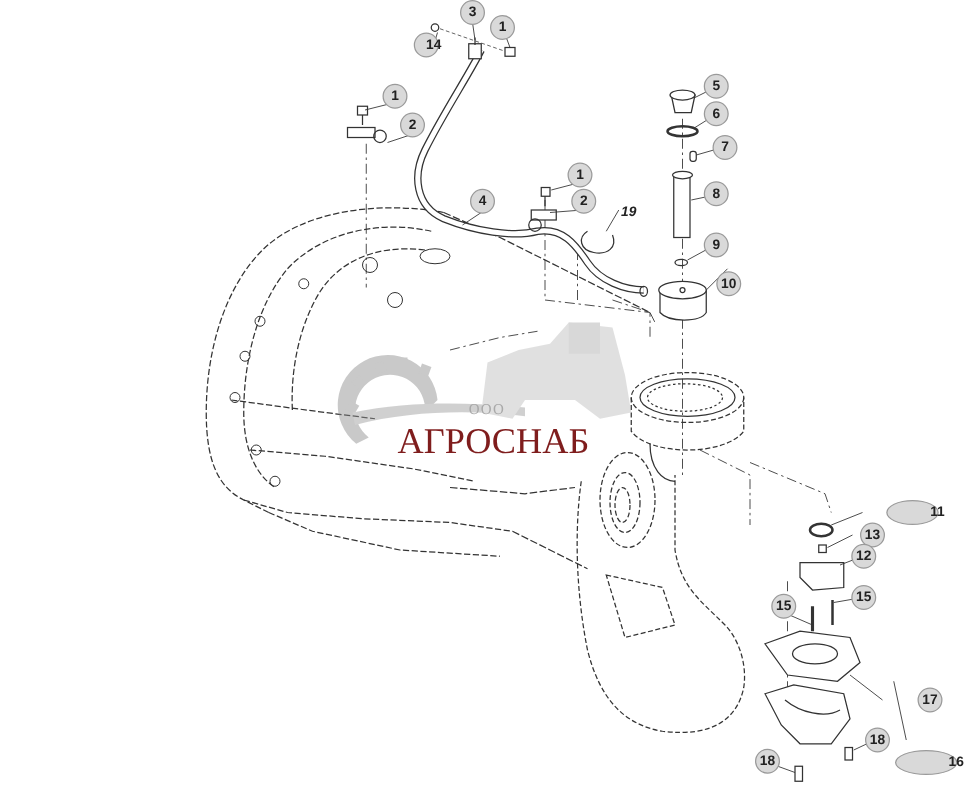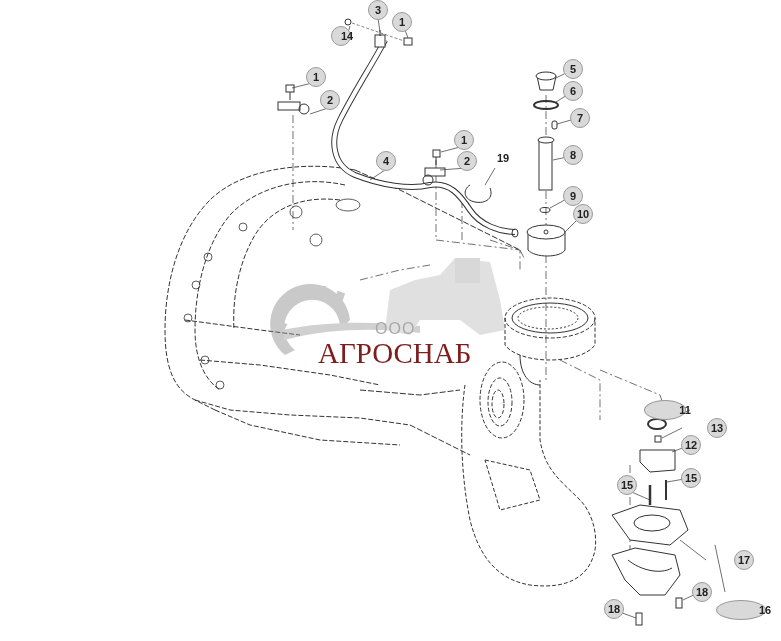--- a/index.html
+++ b/index.html
@@ -1,20 +1,20 @@
 <!DOCTYPE html>
 <html><head>
   <meta charset="utf-8">
   <style>
     html, body { margin: 0; padding: 0; background: #ffffff; }
     body { width: 781px; height: 641px; overflow: hidden; position: relative; font-family: "Liberation Sans", sans-serif; }
     #diagram { position: absolute; left: 0; top: 0; width: 781px; height: 641px; }
     .callout { position: absolute; width: 20px; height: 20px; border-radius: 50%; background: #d9d9d9; border: 1px solid #9a9a9a; box-sizing: border-box; display: flex; align-items: center; justify-content: center; font-size: 11px; font-weight: bold; color: #222; cursor: pointer; }
     .callout.plain { background: transparent; border: none; }
-    .wm-ooo { position: absolute; left: 375px; top: 320px; font-family: Liberation Sans, sans-serif; font-size: 16px; color: #a9a9a9; letter-spacing: 1px; }
+    .wm-ooo { position: absolute; left: 375px; top: 320px; font-family: Liberation Serif, serif; font-size: 12px; color: #a9a9a9; letter-spacing: 1px; }
     .wm-name { position: absolute; left: 318px; top: 337px; font-family: "Liberation Serif", serif; font-size: 29px; color: #7f1d1d; letter-spacing: 0px; }
   </style>
 </head>
 <body>
 
 <svg id="diagram" viewBox="0 0 781 641" xmlns="http://www.w3.org/2000/svg">
   <g fill="none" stroke="#333" stroke-width="1">
 
     <g stroke-dasharray="5,2">
       <path d="M355,170 C300,160 240,170 210,200 C180,230 165,280 165,330 C165,370 175,390 195,400 L215,410"></path>
@@ -189,29 +189,29 @@
 
 <div id="callouts">
     <div class="callout" style="left: 331px; top: 26px; padding-left: 12px;">14</div>
     <div class="callout" style="left: 368px; top: 0px;">3</div>
     <div class="callout" style="left: 392px; top: 12px;">1</div>
     <div class="callout" style="left: 306px; top: 67px;">1</div>
     <div class="callout" style="left: 320px; top: 90px;">2</div>
     <div class="callout" style="left: 376px; top: 151px;">4</div>
     <div class="callout" style="left: 454px; top: 130px;">1</div>
     <div class="callout" style="left: 457px; top: 151px;">2</div>
-    <div class="callout plain" style="left: 493px; top: 148px;">19</div>
+    <div class="callout plain" style="left: 493px; top: 160px; font-style: italic;">19</div>
     <div class="callout" style="left: 563px; top: 59px;">5</div>
     <div class="callout" style="left: 563px; top: 81px;">6</div>
     <div class="callout" style="left: 570px; top: 108px;">7</div>
     <div class="callout" style="left: 563px; top: 145px;">8</div>
     <div class="callout" style="left: 563px; top: 186px;">9</div>
-    <div class="callout" style="left: 573px; top: 204px;">10</div>
-    <div class="callout" style="left: 644px; top: 400px; padding-left: 40px;">11</div>
-    <div class="callout" style="left: 707px; top: 418px;">13</div>
+    <div class="callout" style="left: 573px; top: 217px;">10</div>
+    <div class="callout" style="left: 709px; top: 400px; padding-left: 40px;">11</div>
+    <div class="callout" style="left: 688px; top: 418px;">13</div>
     <div class="callout" style="left: 681px; top: 435px;">12</div>
     <div class="callout" style="left: 617px; top: 475px;">15</div>
     <div class="callout" style="left: 681px; top: 468px;">15</div>
     <div class="callout" style="left: 697px; top: 550px; margin-left: 37px;">17</div>
     <div class="callout" style="left: 716px; top: 600px; padding-left: 48px;">16</div>
     <div class="callout" style="left: 692px; top: 582px;">18</div>
     <div class="callout" style="left: 604px; top: 599px;">18</div>
   </div>
 
 </body></html>

